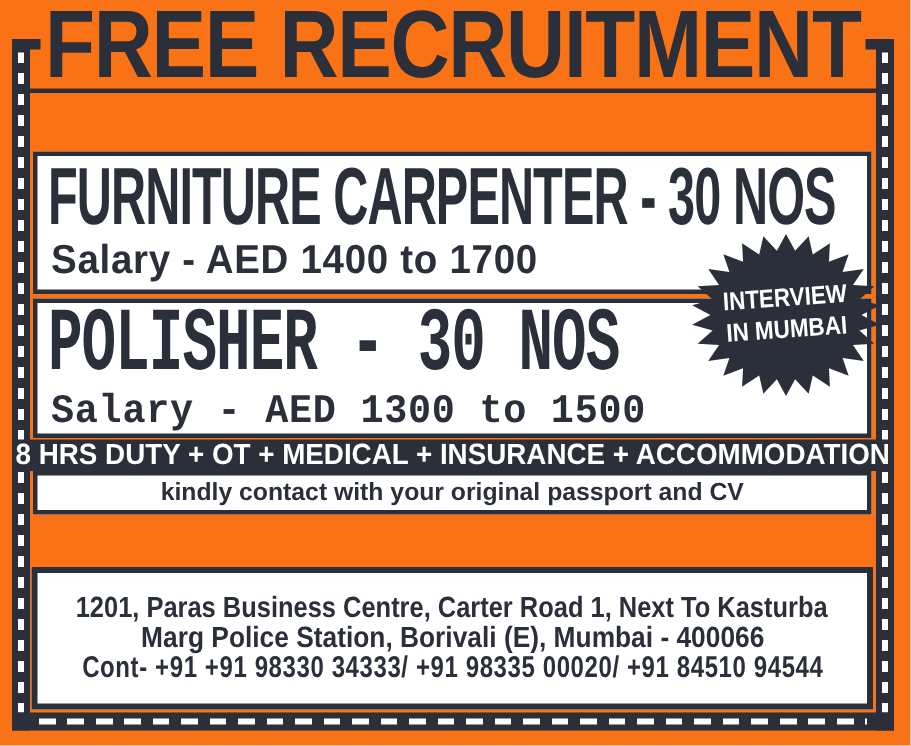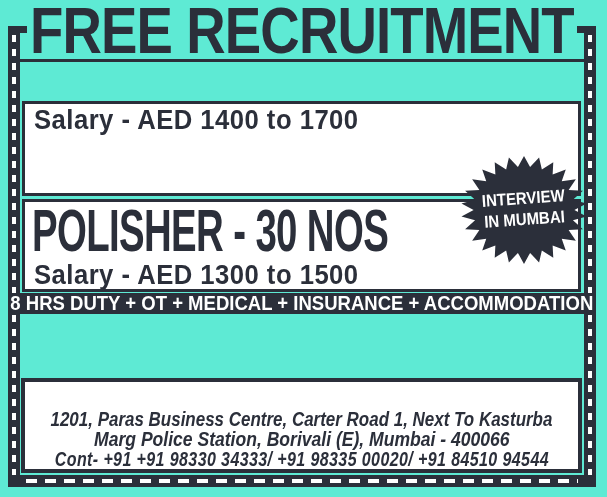--- a/index.html
+++ b/index.html
@@ -1,17 +1,17 @@
 <!DOCTYPE html>
 <html><head>
 <meta charset="utf-8">
 <style>
   html,body{margin:0;padding:0;background:#ffffff;}
   #stage{
-    position:relative;width:607px;height:497px;background:#5eead4;overflow:hidden;
+    position:relative;width:607px;height:497px;background:#f97316;overflow:hidden;
     font-family:"Liberation Sans","DejaVu Sans",sans-serif;color:#2b2f3a;
   }
   .abs{position:absolute;box-sizing:border-box;}
   .ink{background:#2b2f3a;}
   .nowrap{white-space:nowrap;display:inline-block;}
 
   
   .frame-bar{background:#2b2f3a;}
   .dash-v{position:absolute;left:4px;width:4px;top:9px;bottom:12px;
     background:repeating-linear-gradient(to bottom,#ffffff 0 7px,rgba(0,0,0,0) 7px 14px);}
@@ -21,21 +21,21 @@
   
   .title-wrap{left:20px;top:3px;width:564px;height:55px;display:flex;align-items:center;justify-content:center;overflow:visible;}
   .title-wrap span{font-size:62px;font-weight:bold;letter-spacing:-1px;transform:scale(.88,1.03);}
   .rule{left:12px;top:59px;width:580px;height:3px;background:#2b2f3a;}
 
   .subbar{left:8px;top:64px;width:588px;height:35px;display:flex;align-items:center;justify-content:center;}
   .subbar span{color:#fff;font-size:37px;font-weight:bold;letter-spacing:-1px;transform:scaleX(.72);}
 
   .jobbox{left:22px;width:559px;background:#fff;border:3px solid #2b2f3a;overflow:hidden;}
   .jobbox1{top:101px;height:95px;}
-  .jobbox2{top:199px;height:93px;}
+  .jobbox2{top:199px;height:93px;font-family:Liberation Mono, monospace;}
   .jobtitle{margin:1px 0 0 7px;line-height:1;}
   .jobtitle span{font-weight:bold;transform-origin:0 50%;letter-spacing:-1px;}
   .jobtitle1 span{font-size:54px;line-height:52px;transform:scale(.60,1.0);}
   .jobtitle2 span{font-size:60px;line-height:56px;transform:scale(.64,1.0);}
   .salary{margin:3px 0 0 9px;line-height:1;}
   .salary span{font-size:27px;font-weight:bold;letter-spacing:.5px;transform:scaleX(.95);transform-origin:0 50%;}
 
   .benefitsbar{left:8px;top:293px;width:588px;height:21px;display:flex;align-items:center;justify-content:center;text-decoration:underline;}
   .benefitsbar span{color:#fff;font-size:19.5px;font-weight:bold;transform:scaleX(.95);}
 
@@ -43,21 +43,21 @@
     display:flex;align-items:center;justify-content:center;}
   .notebox span{font-size:16.5px;font-weight:bold;}
 
   .agencybar{left:8px;top:343px;width:588px;height:35px;display:flex;align-items:center;}
   .agname-box{width:340px;margin-left:16px;overflow:visible;}
   .agname-box span{color:#fff;font-size:34px;font-weight:bold;letter-spacing:-1px;
     transform:scaleX(.65);transform-origin:0 50%;}
   .aglic-box span{color:#fff;font-size:13px;font-weight:normal;transform:scaleX(.9);transform-origin:0 50%;}
 
   .contactbox{left:21px;top:378px;width:561px;height:95px;background:#fff;border:4px solid #2b2f3a;
-    display:flex;flex-direction:column;align-items:center;justify-content:flex-end;overflow:visible;font-style:italic;}
+    display:flex;flex-direction:column;align-items:center;justify-content:center;overflow:visible;}
   .cline{line-height:1;text-align:center;}
   .cline span{font-weight:bold;display:inline-block;}
   .cline1 span{font-size:19.5px;transform:scaleX(.87);}
   .cline2 span{font-size:19.5px;transform:scaleX(.9);}
   .cline3 span{font-size:20px;transform:scaleX(.80);letter-spacing:.5px;}
   .cline4 span{font-size:18.5px;transform:scaleX(.95);}
 
   
   .badge{left:461px;top:156px;width:126px;height:108px;background:#2b2f3a;z-index:5;
     display:flex;flex-direction:column;align-items:center;justify-content:center;}
@@ -81,20 +81,23 @@
   <div class="abs ink" style="left:8px;top:26px;width:19px;height:7px;"></div>
   <div class="abs ink" style="left:577px;top:26px;width:19px;height:7px;"></div>
 
   <div class="abs title-wrap">
     <span class="nowrap">FREE RECRUITMENT</span>
   </div>
   <div class="abs rule"></div>
 
 
   <div class="abs jobbox jobbox1">
+    <div class="jobtitle jobtitle1">
+      <span class="nowrap">FURNITURE CARPENTER - 30 NOS</span>
+    </div>
     <div class="salary">
       <span class="nowrap">Salary - AED 1400 to 1700</span>
     </div>
   </div>
 
   <div class="abs jobbox jobbox2">
     <div class="jobtitle jobtitle2">
       <span class="nowrap">POLISHER - 30 NOS</span>
     </div>
     <div class="salary">
@@ -106,20 +109,23 @@
     <div class="badge-text">
       <span>INTERVIEW</span>
       <span>IN MUMBAI</span>
     </div>
   </div>
 
   <div class="abs ink benefitsbar">
     <span class="nowrap">8 HRS DUTY + OT + MEDICAL + INSURANCE + ACCOMMODATION</span>
   </div>
 
+  <div class="abs notebox">
+    <span class="nowrap">kindly contact with your original passport and CV</span>
+  </div>
 
 
   <div class="abs contactbox">
     <div class="cline cline1">
       <span class="nowrap">1201, Paras Business Centre, Carter Road 1, Next To Kasturba</span>
     </div>
     <div class="cline cline2">
       <span class="nowrap">Marg Police Station, Borivali (E), Mumbai - 400066</span>
     </div>
     <div class="cline cline3">

